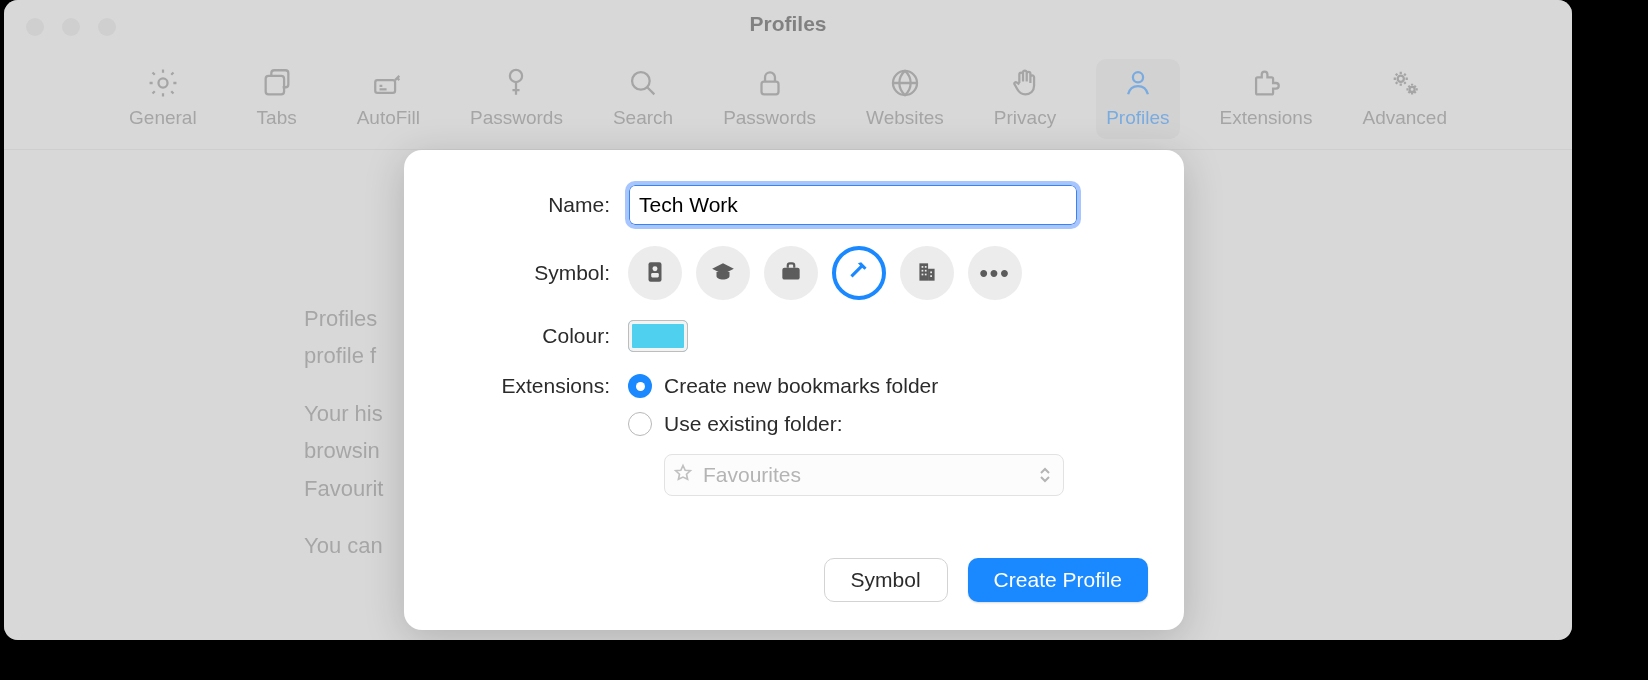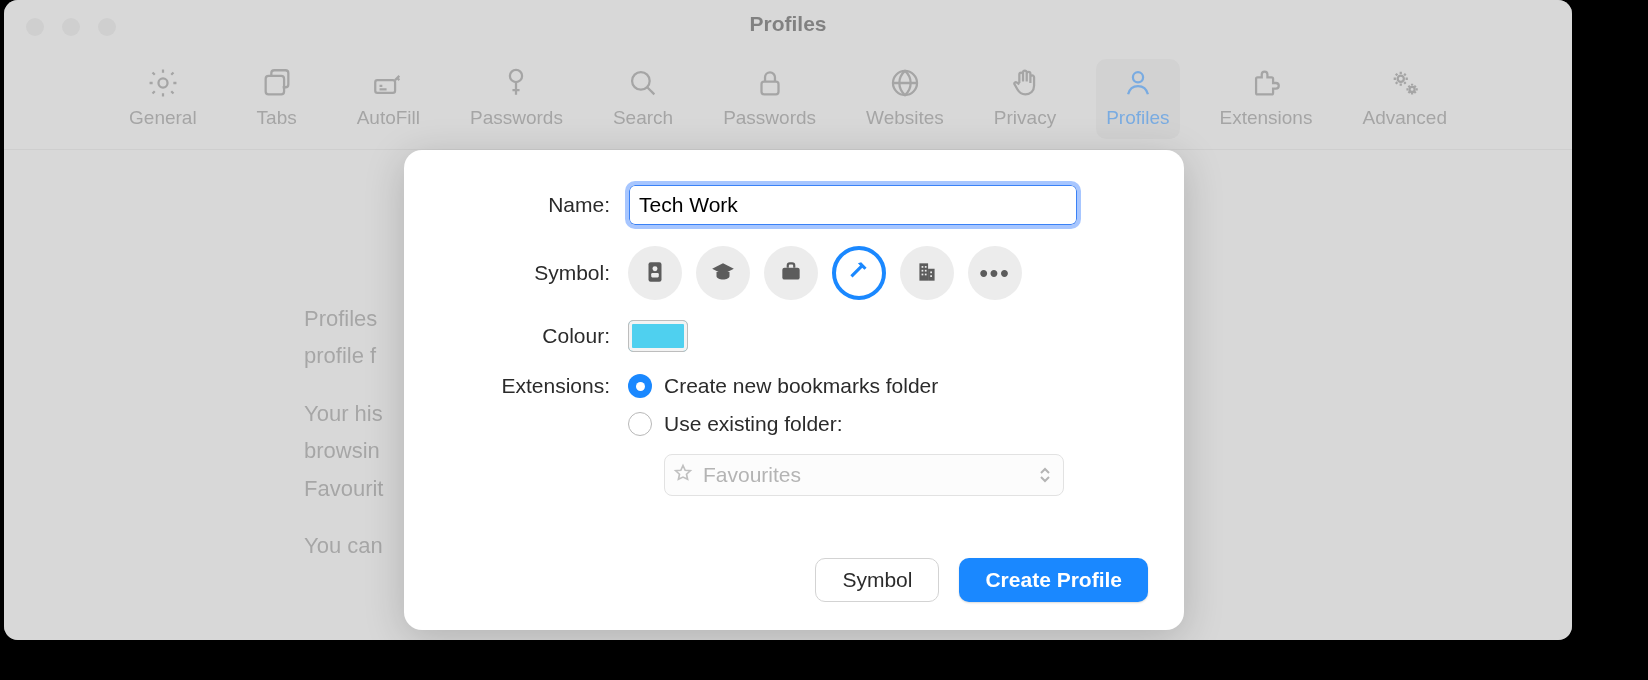--- a/index.html
+++ b/index.html
@@ -183,21 +183,21 @@
     height: 44px;
     padding: 0 26px;
     font-size: 21px;
     border-radius: 10px;
     cursor:pointer;
   }
   .btn-secondary {
     background:#fff; border:1px solid #d3d3d3; color:#2b2b2b;
   }
   .btn-primary {
-    background:#1a88ff; border:none; color:#fff; font-weight:700;
+    background:#1a88ff; border:none; color:#fff; font-weight:400;
     box-shadow: 0 1px 2px rgba(0,0,0,0.15);
   }
   .star-icon svg { width:20px; height:20px; stroke:#c0c0c0; fill:none; stroke-width:2;}
 </style>
 </head>
 <body>
 
 <div class="window">
 
   <div class="traffic-lights">

